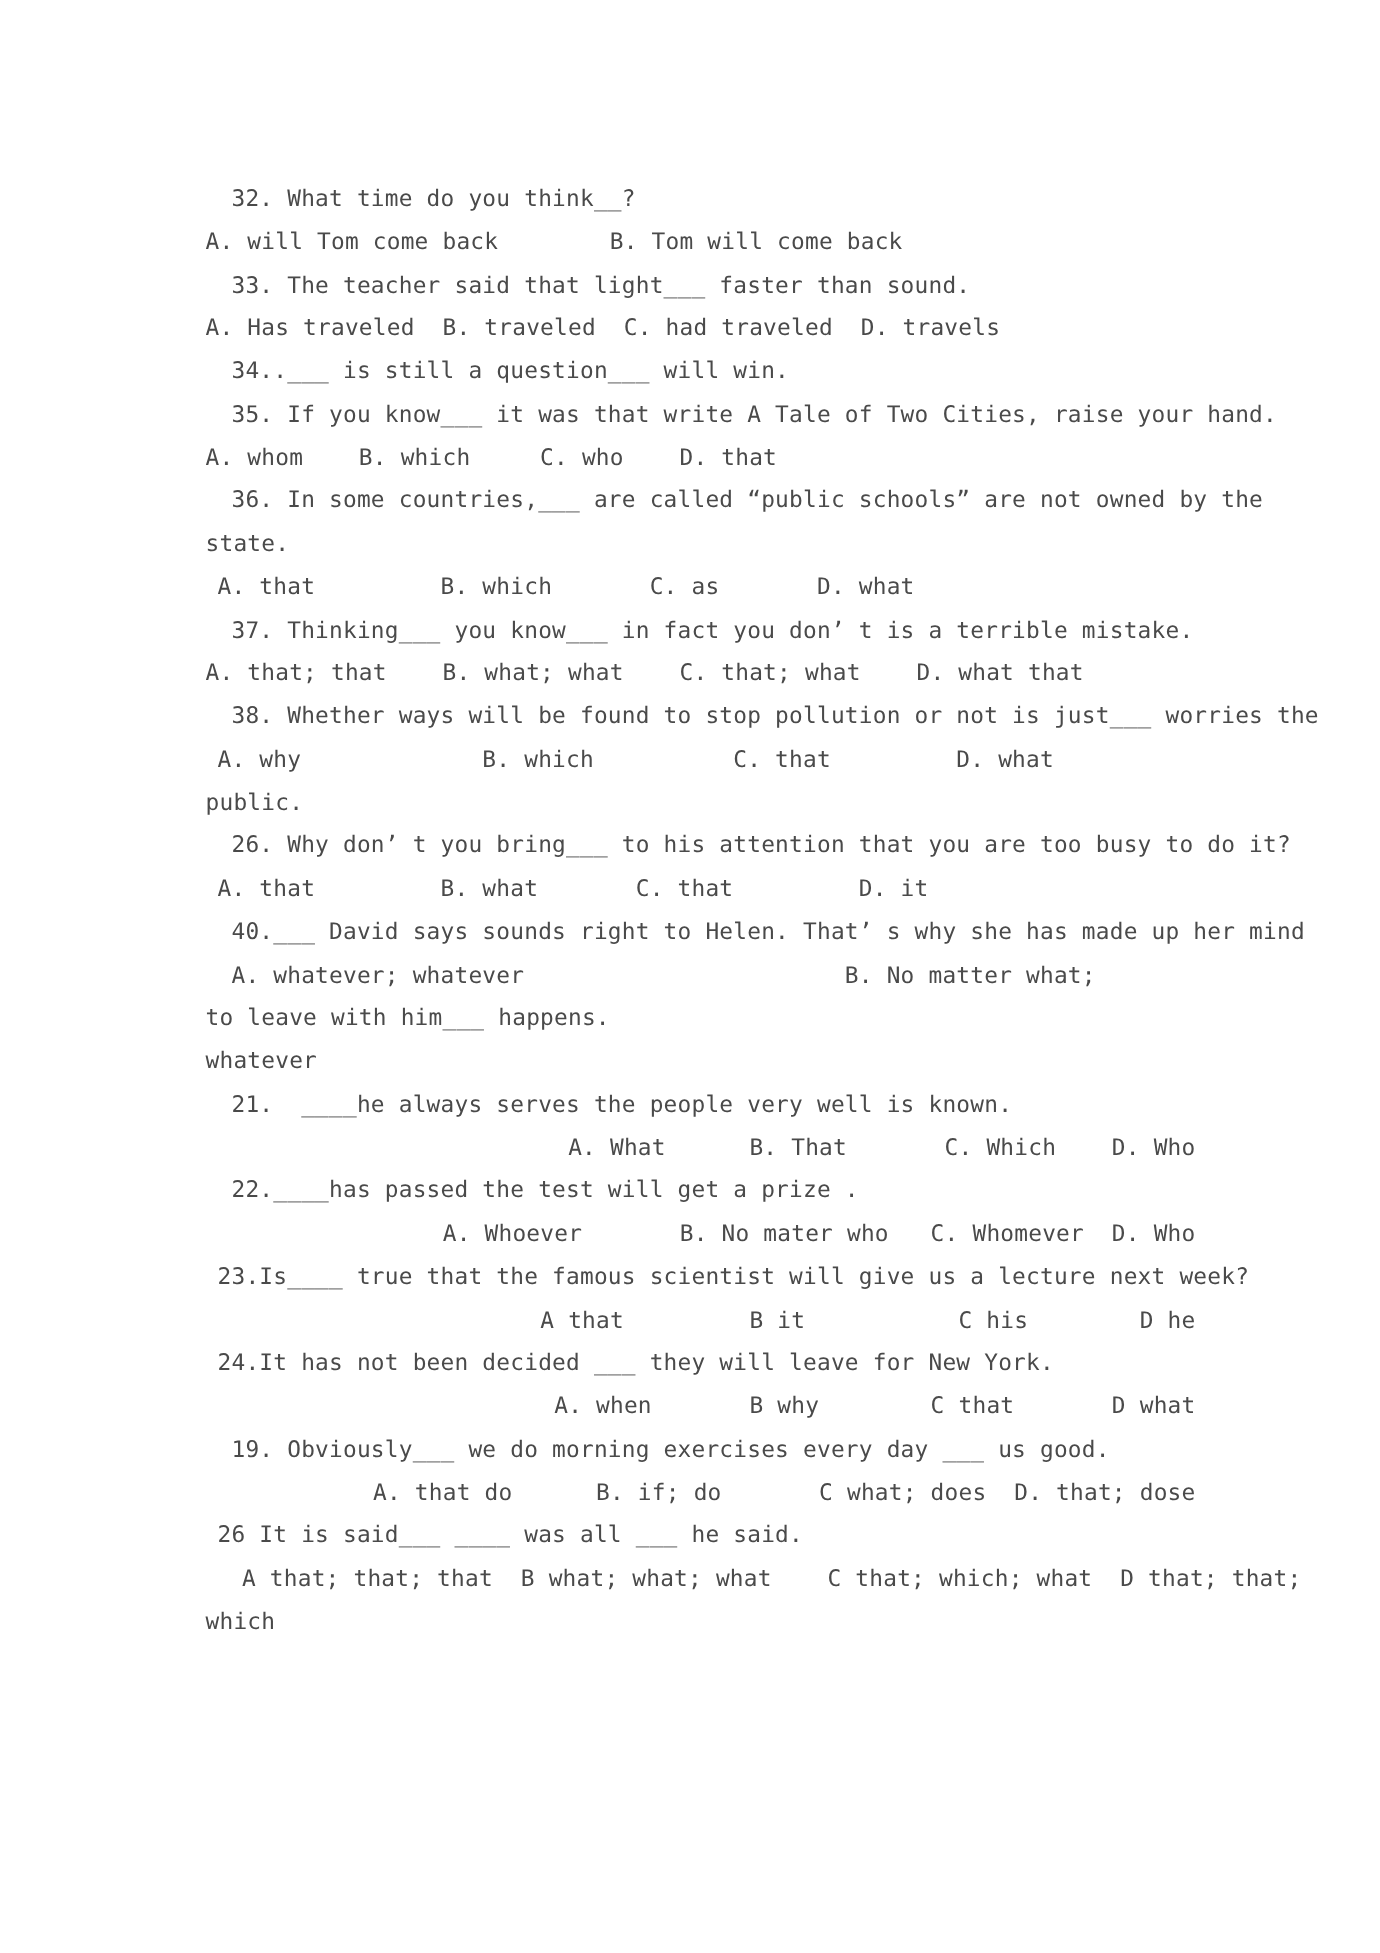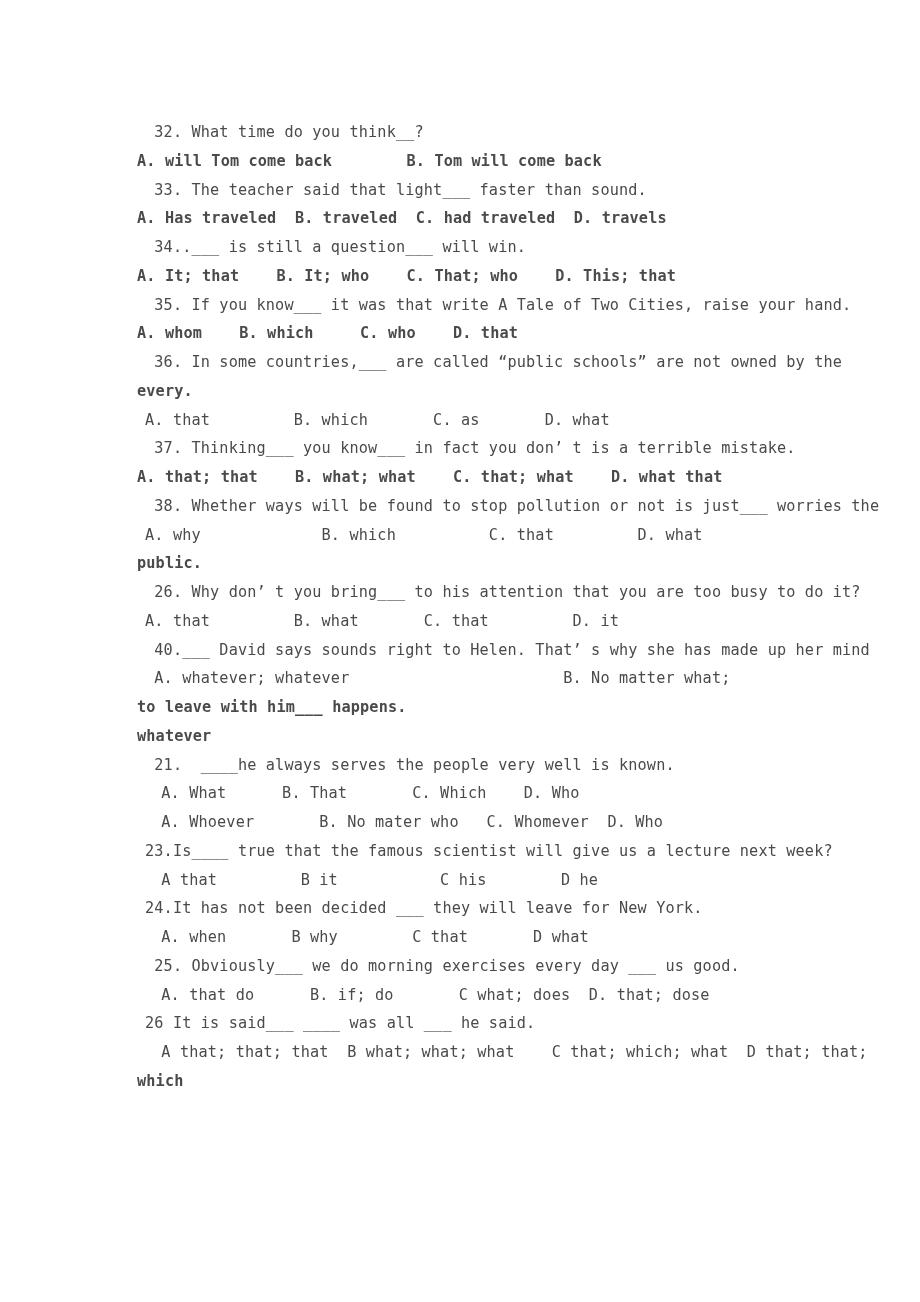--- a/index.html
+++ b/index.html
@@ -31,57 +31,57 @@
   .ln {
     font-family: "DejaVu Sans Mono", "Liberation Mono", monospace;
     font-size: 15.2px;
     line-height: 28.75px;
     color: #4a4a4a;
     white-space: pre;
     letter-spacing: 0.15px;
     -webkit-font-smoothing: antialiased;
   }
   
-  .i0  { padding-left: 0px; font-weight: bold; }
+  .i0  { padding-left: 0px; }
   .i1  { padding-left: 8px; }
-  .i2  { padding-left: 15px; }
+  .i2  { padding-left: 15px; text-align: right; }
 </style>
 </head>
 <body>
 
 <div id="page">
   <div id="doc-body">
       <div class="ln i1"> 32. What time do you think__?</div>
       <div class="ln i0">A. will Tom come back        B. Tom will come back</div>
       <div class="ln i1"> 33. The teacher said that light___ faster than sound.</div>
       <div class="ln i0">A. Has traveled  B. traveled  C. had traveled  D. travels</div>
       <div class="ln i1"> 34..___ is still a question___ will win.</div>
-      <div class="ln i0">A. It; that    B. It; who    C. That; who    D. This; that</div>
       <div class="ln i1"> 35. If you know___ it was that write A Tale of Two Cities, raise your hand.</div>
       <div class="ln i0">A. whom    B. which     C. who    D. that</div>
       <div class="ln i1"> 36. In some countries,___ are called “public schools” are not owned by the</div>
-      <div class="ln i0">every.</div>
+      <div class="ln i0">state.</div>
       <div class="ln i1">A. that         B. which       C. as       D. what</div>
       <div class="ln i1"> 37. Thinking___ you know___ in fact you don’ t is a terrible mistake.</div>
       <div class="ln i0">A. that; that    B. what; what    C. that; what    D. what that</div>
       <div class="ln i1"> 38. Whether ways will be found to stop pollution or not is just___ worries the</div>
       <div class="ln i1">A. why             B. which          C. that         D. what</div>
       <div class="ln i0">public.</div>
       <div class="ln i1"> 26. Why don’ t you bring___ to his attention that you are too busy to do it?</div>
       <div class="ln i1">A. that         B. what       C. that         D. it</div>
       <div class="ln i1"> 40.___ David says sounds right to Helen. That’ s why she has made up her mind</div>
       <div class="ln i1"> A. whatever; whatever                       B. No matter what;</div>
       <div class="ln i0">to leave with him___ happens.</div>
       <div class="ln i0">whatever</div>
       <div class="ln i1"> 21.  ____he always serves the people very well is known.</div>
       <div class="ln i2"> A. What      B. That       C. Which    D. Who</div>
+      <div class="ln i1"> 22.____has passed the test will get a prize .</div>
       <div class="ln i2"> A. Whoever       B. No mater who   C. Whomever  D. Who</div>
       <div class="ln i1">23.Is____ true that the famous scientist will give us a lecture next week?</div>
       <div class="ln i2"> A that         B it           C his        D he</div>
       <div class="ln i1">24.It has not been decided ___ they will leave for New York.</div>
       <div class="ln i2"> A. when       B why        C that       D what</div>
-      <div class="ln i1"> 25. Obviously___ we do morning exercises every day ___ us good.</div>
+      <div class="ln i1"> 19. Obviously___ we do morning exercises every day ___ us good.</div>
       <div class="ln i2"> A. that do      B. if; do       C what; does  D. that; dose</div>
       <div class="ln i1">26 It is said___ ____ was all ___ he said.</div>
       <div class="ln i2"> A that; that; that  B what; what; what    C that; which; what  D that; that;</div>
       <div class="ln i0">which</div>
     </div>
 </div>
 
 </body></html>

